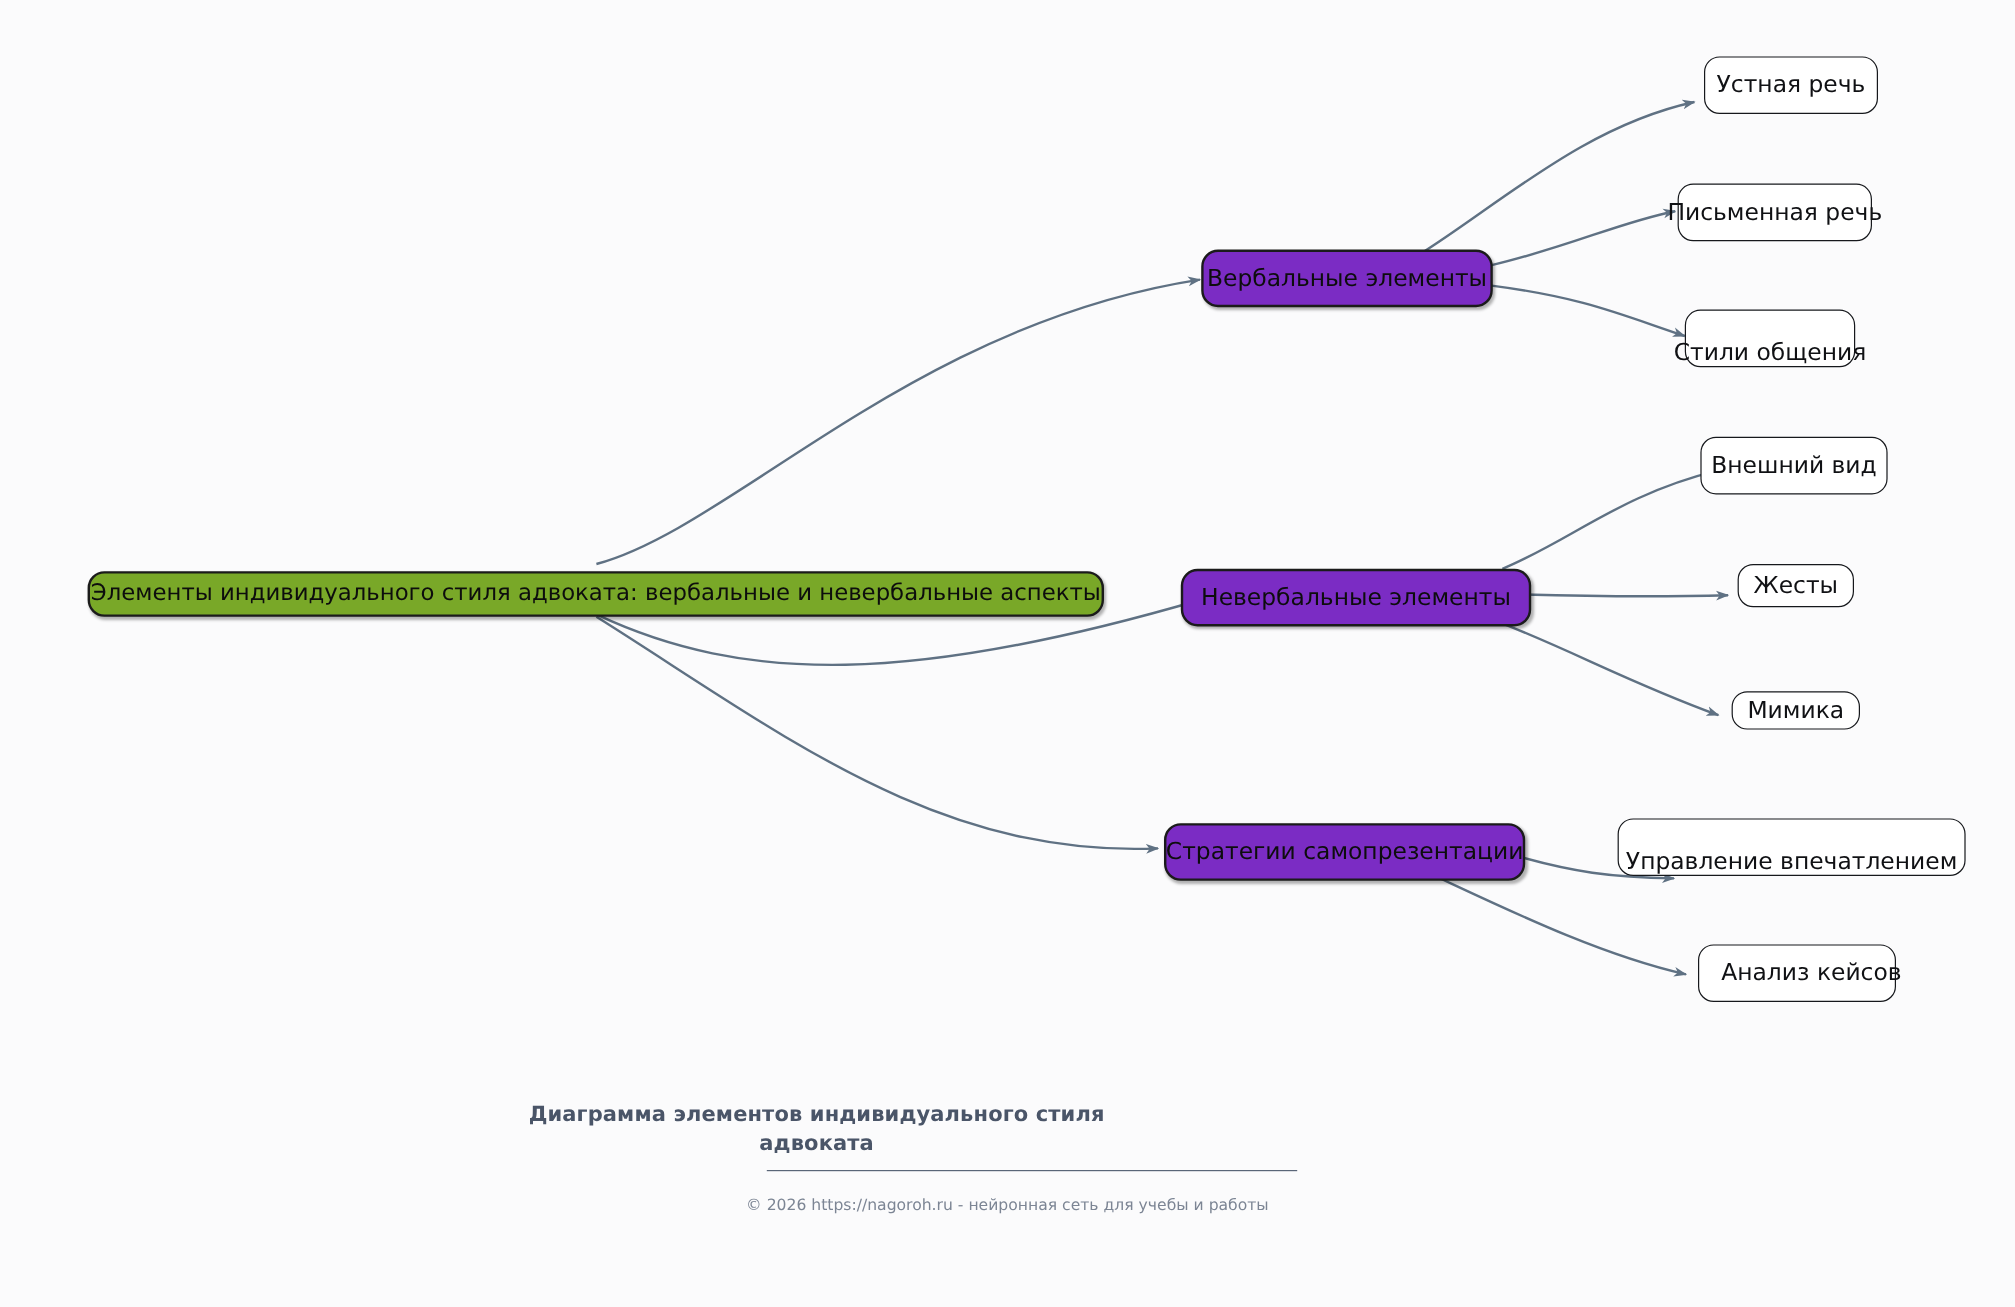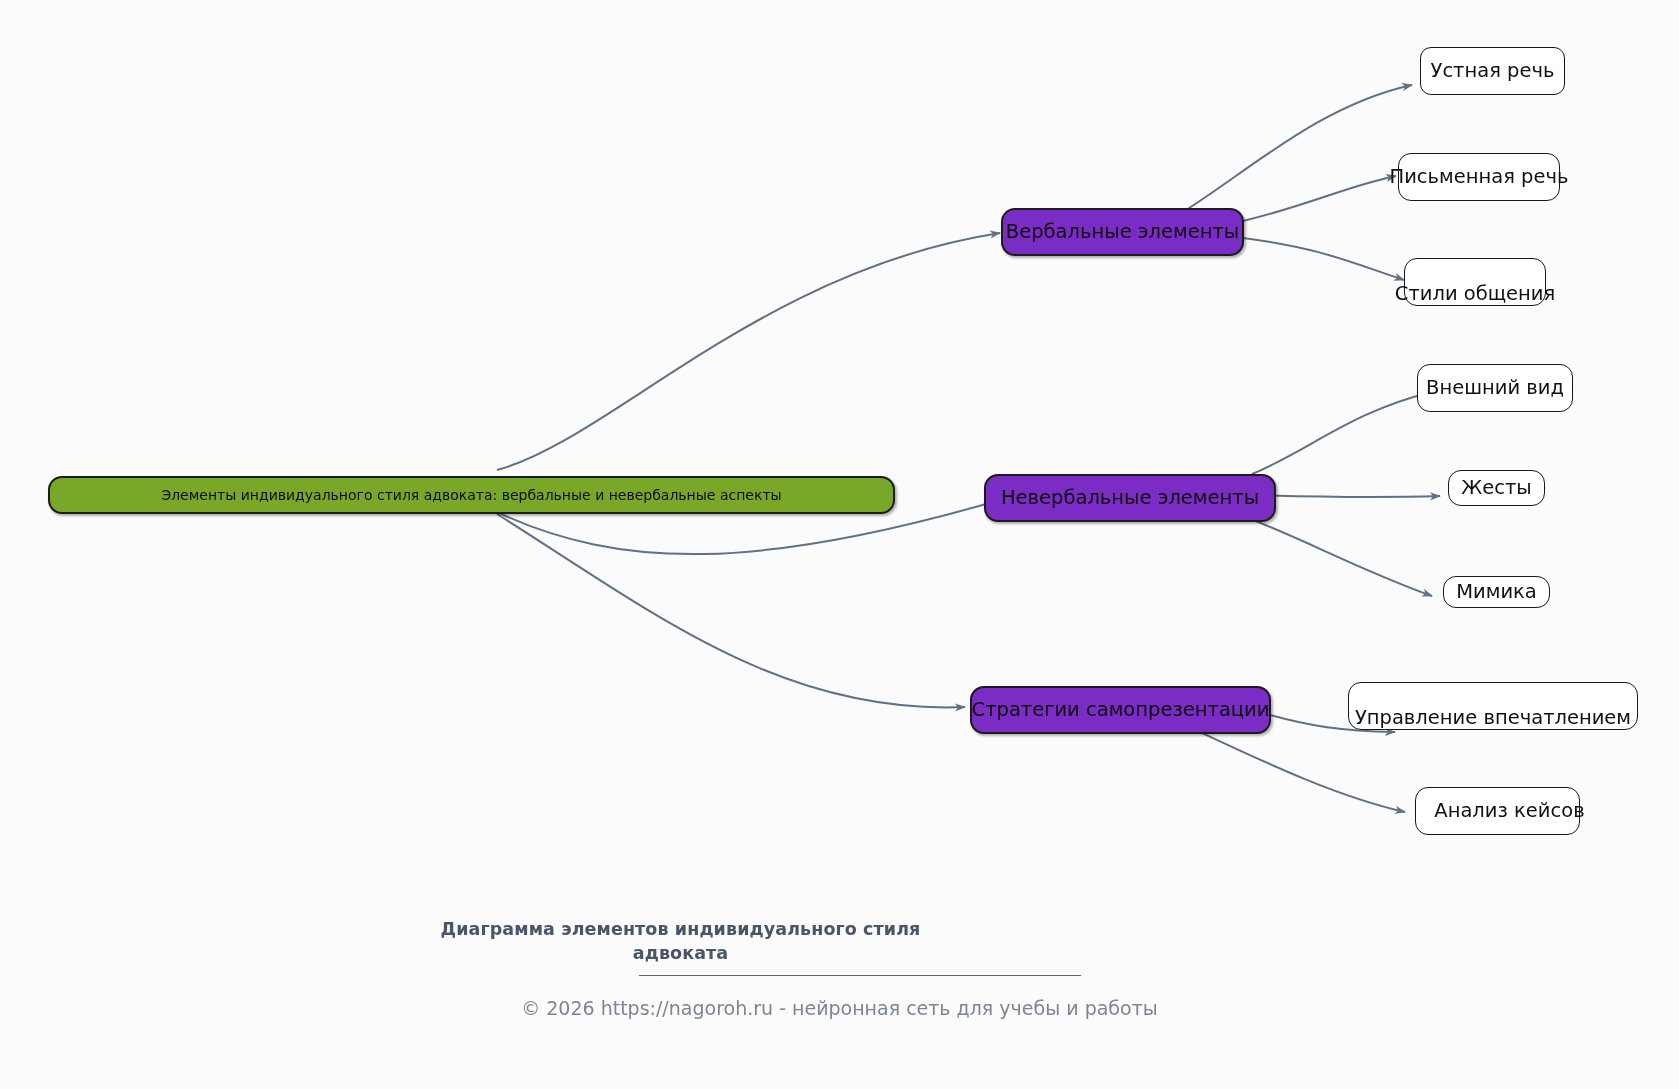--- a/index.html
+++ b/index.html
@@ -28,22 +28,23 @@
     justify-content: center;
     text-align: center;
     white-space: nowrap;
     line-height: 1.15;
   }
   .node-root {
     background: #79a828;
     border: 2px solid #1b1b1b;
     border-radius: 14px;
     color: #0d0d0d;
-    font-size: 14px;
+    font-size: 19px;
     box-shadow: 1.5px 2px 2.5px rgba(0,0,0,0.30);
+    margin-left: 25px;
   }
   .node-branch {
     background: #7b2cc4;
     border: 2px solid #1b1b1b;
     border-radius: 14px;
     color: #0d0d0d;
     font-size: 19.5px;
     box-shadow: 1.5px 2px 2.5px rgba(0,0,0,0.30);
   }
   .node-leaf {
@@ -68,21 +69,21 @@
   .caption-rule {
     position: absolute;
     height: 0;
     border-top: 1.5px solid #5a6678;
   }
   .caption-credit {
     position: absolute;
     left: 0;
     width: 1679px;
     text-align: center;
-    font-size: 19px;
+    font-size: 13px;
     color: #7c8594;
   }
 </style>
 </head>
 <body>
 
 <svg id="diagram-canvas" viewBox="0 0 1679 1089" xmlns="http://www.w3.org/2000/svg">
   <defs>
     <marker id="arrowhead" markerWidth="11" markerHeight="9" refX="10" refY="4.5" orient="auto" markerUnits="userSpaceOnUse">
       <path d="M0,0.4 L11,4.5 L0,8.6 L3,4.5 Z" fill="#5f7183"></path>
@@ -115,21 +116,21 @@
 </div>
 
 <div class="node node-branch" style="left:984px; top:474px; width:292px; height:48px;">
   <span>Невербальные элементы</span>
 </div>
 
 <div class="node node-branch" style="left:970px; top:686px; width:301px; height:48px;">
   <span>Стратегии самопрезентации</span>
 </div>
 
-<div class="node node-leaf" style="left:1420px; top:47px; width:145px; height:48px;border-radius:11px;">
+<div class="node node-leaf" style="left:1420px; top:47px; width:145px; height:48px;">
   <span>Устная речь</span>
 </div>
 
 <div class="node node-leaf" style="left:1398px; top:153px; width:162px; height:48px;">
   <span>Письменная речь</span>
 </div>
 
 <div class="node node-leaf" style="left:1404px; top:258px; width:142px; height:48px;align-items:flex-end;">
   <span>Стили общения</span>
 </div>

